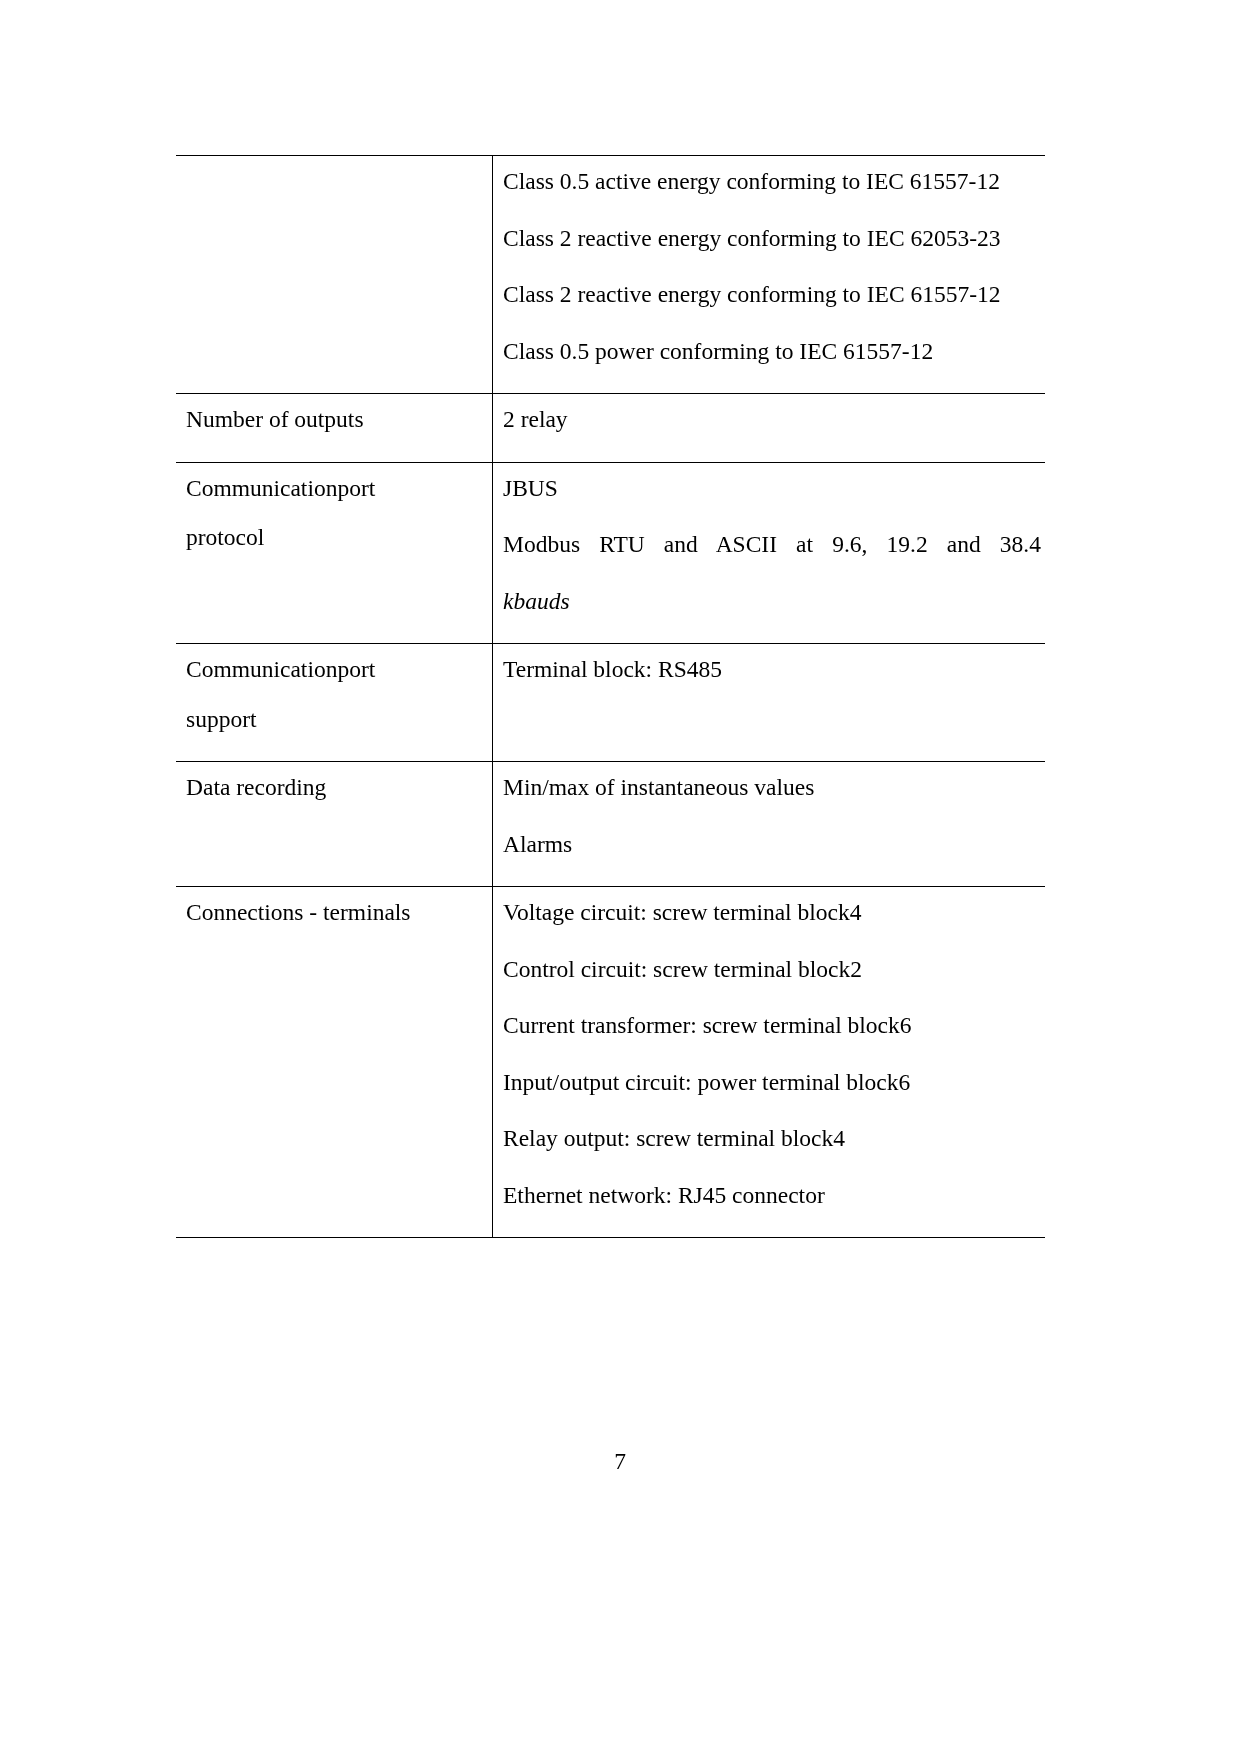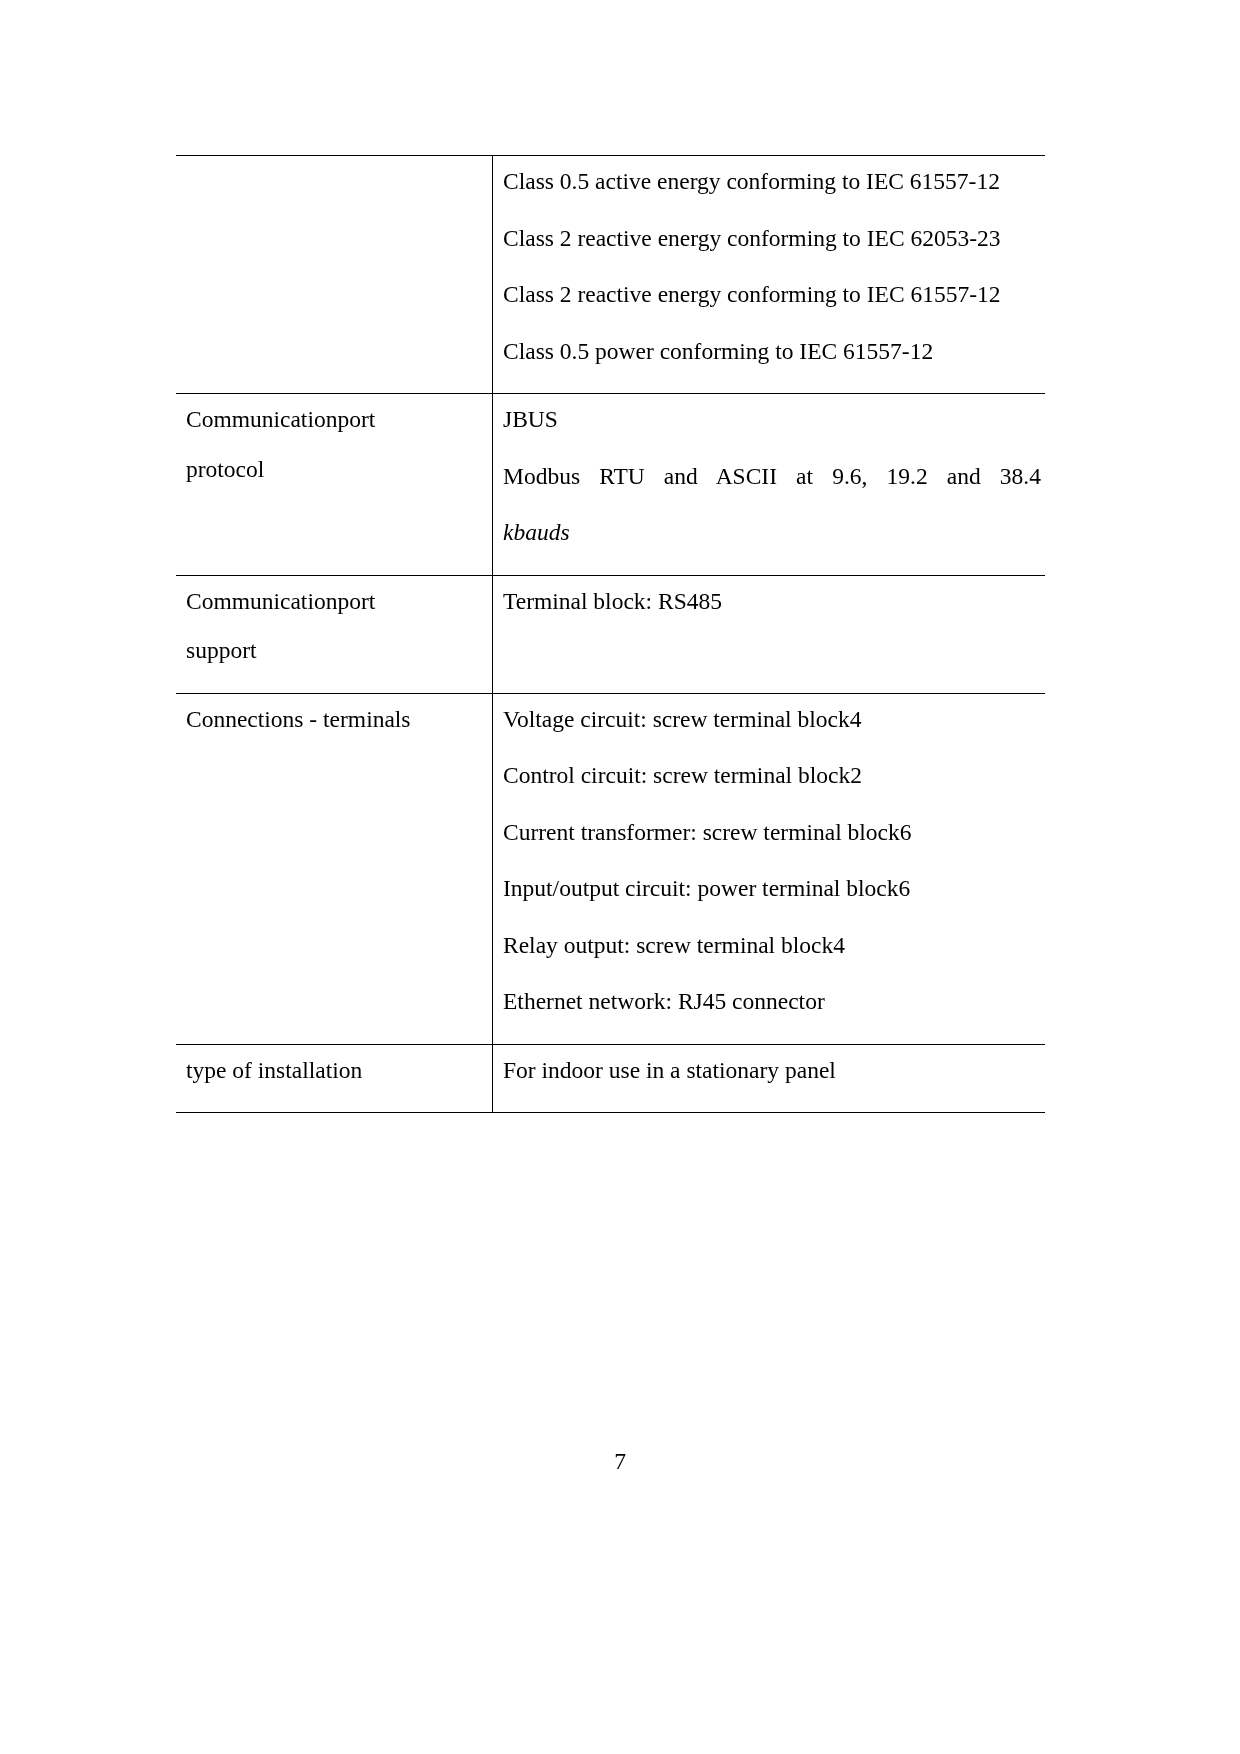--- a/index.html
+++ b/index.html
@@ -116,20 +116,28 @@
       <tr>
         <td class="label-cell"></td>
         <td class="value-cell">
           <span class="value-line">Class 0.5 active energy conforming to IEC 61557-12</span>
           <span class="value-line">Class 2 reactive energy conforming to IEC 62053-23</span>
           <span class="value-line">Class 2 reactive energy conforming to IEC 61557-12</span>
           <span class="value-line">Class 0.5 power conforming to IEC 61557-12</span>
         </td>
       </tr>
 
+      <tr>
+        <td class="label-cell">
+          <span class="label-line">Number of outputs</span>
+        </td>
+        <td class="value-cell">
+          <span class="value-line">2 relay</span>
+        </td>
+      </tr>
 
 
       <tr>
         <td class="label-cell">
           <span class="label-justified">
             <span>Communication</span>
             <span>port</span>
           </span>
           <span class="label-line">protocol</span>
         </td>
@@ -146,43 +154,44 @@
             <span>Communication</span>
             <span>port</span>
           </span>
           <span class="label-line">support</span>
         </td>
         <td class="value-cell">
           <span class="value-line">Terminal block: RS485</span>
         </td>
       </tr>
 
+      <tr>
+        <td class="label-cell">
+          <span class="label-line">Data recording</span>
+        </td>
+        <td class="value-cell">
+          <span class="value-line">Min/max of instantaneous values</span>
+          <span class="value-line">Alarms</span>
+        </td>
+      </tr>
 
       <tr>
         <td class="label-cell">
           <span class="label-line">Connections - terminals</span>
         </td>
         <td class="value-cell">
           <span class="value-line">Voltage circuit: screw terminal block4</span>
           <span class="value-line">Control circuit: screw terminal block2</span>
           <span class="value-line">Current transformer: screw terminal block6</span>
           <span class="value-line">Input/output circuit: power terminal block6</span>
           <span class="value-line">Relay output: screw terminal block4</span>
           <span class="value-line">Ethernet network: RJ45 connector</span>
         </td>
       </tr>
 
 
-      <tr>
-        <td class="label-cell">
-          <span class="label-line">type of installation</span>
-        </td>
-        <td class="value-cell">
-          <span class="value-line">For indoor use in a stationary panel</span>
-        </td>
-      </tr>
 
     </tbody>
   </table>
 
   <div class="page-number">7</div>
 
 </div>
 
 </body></html>

